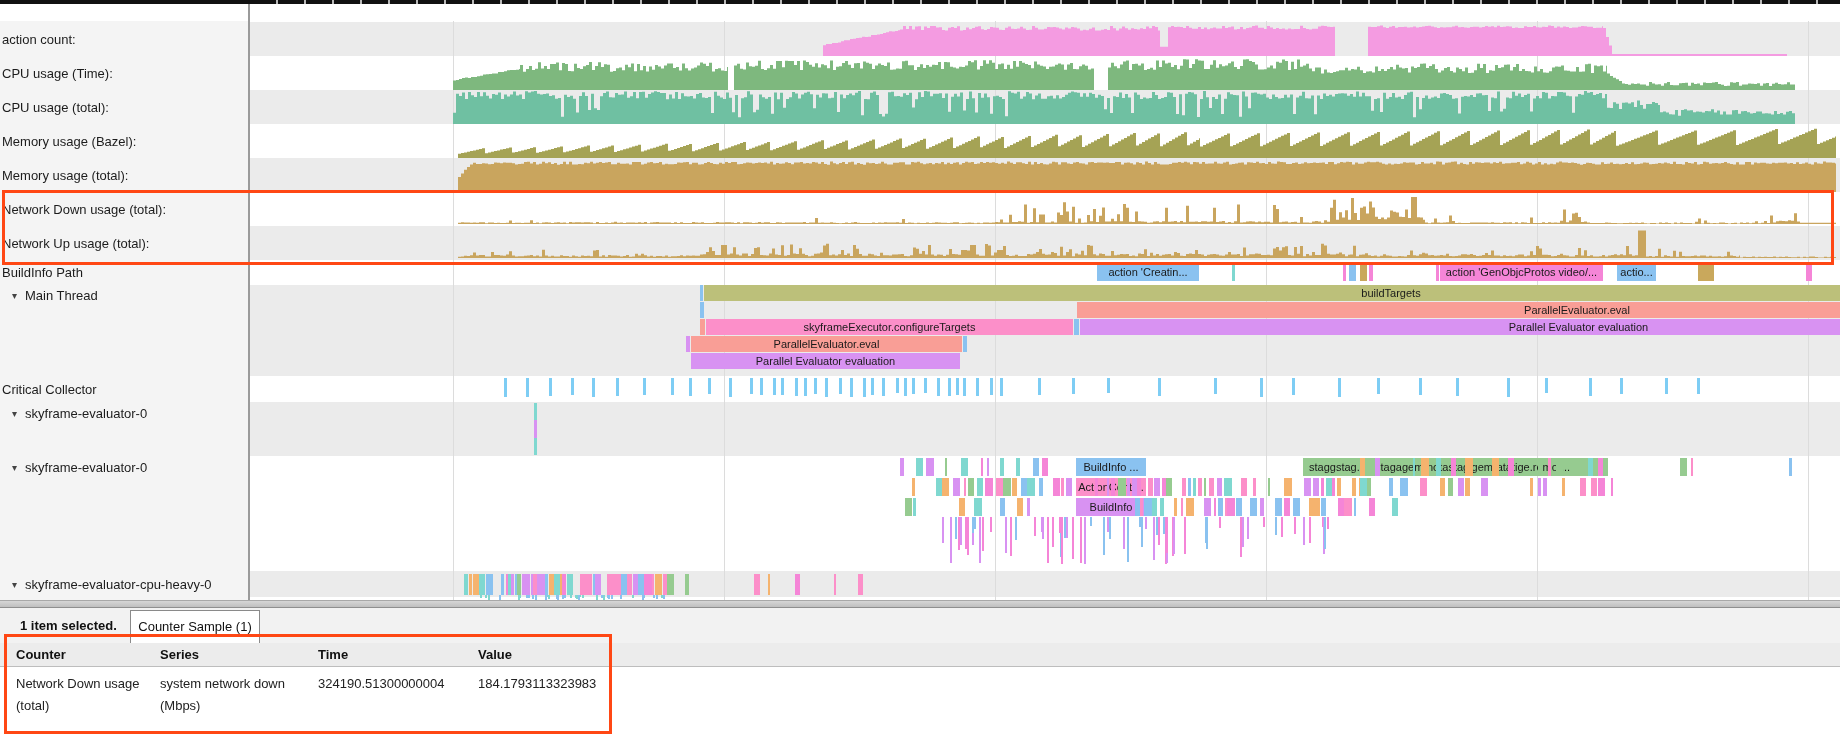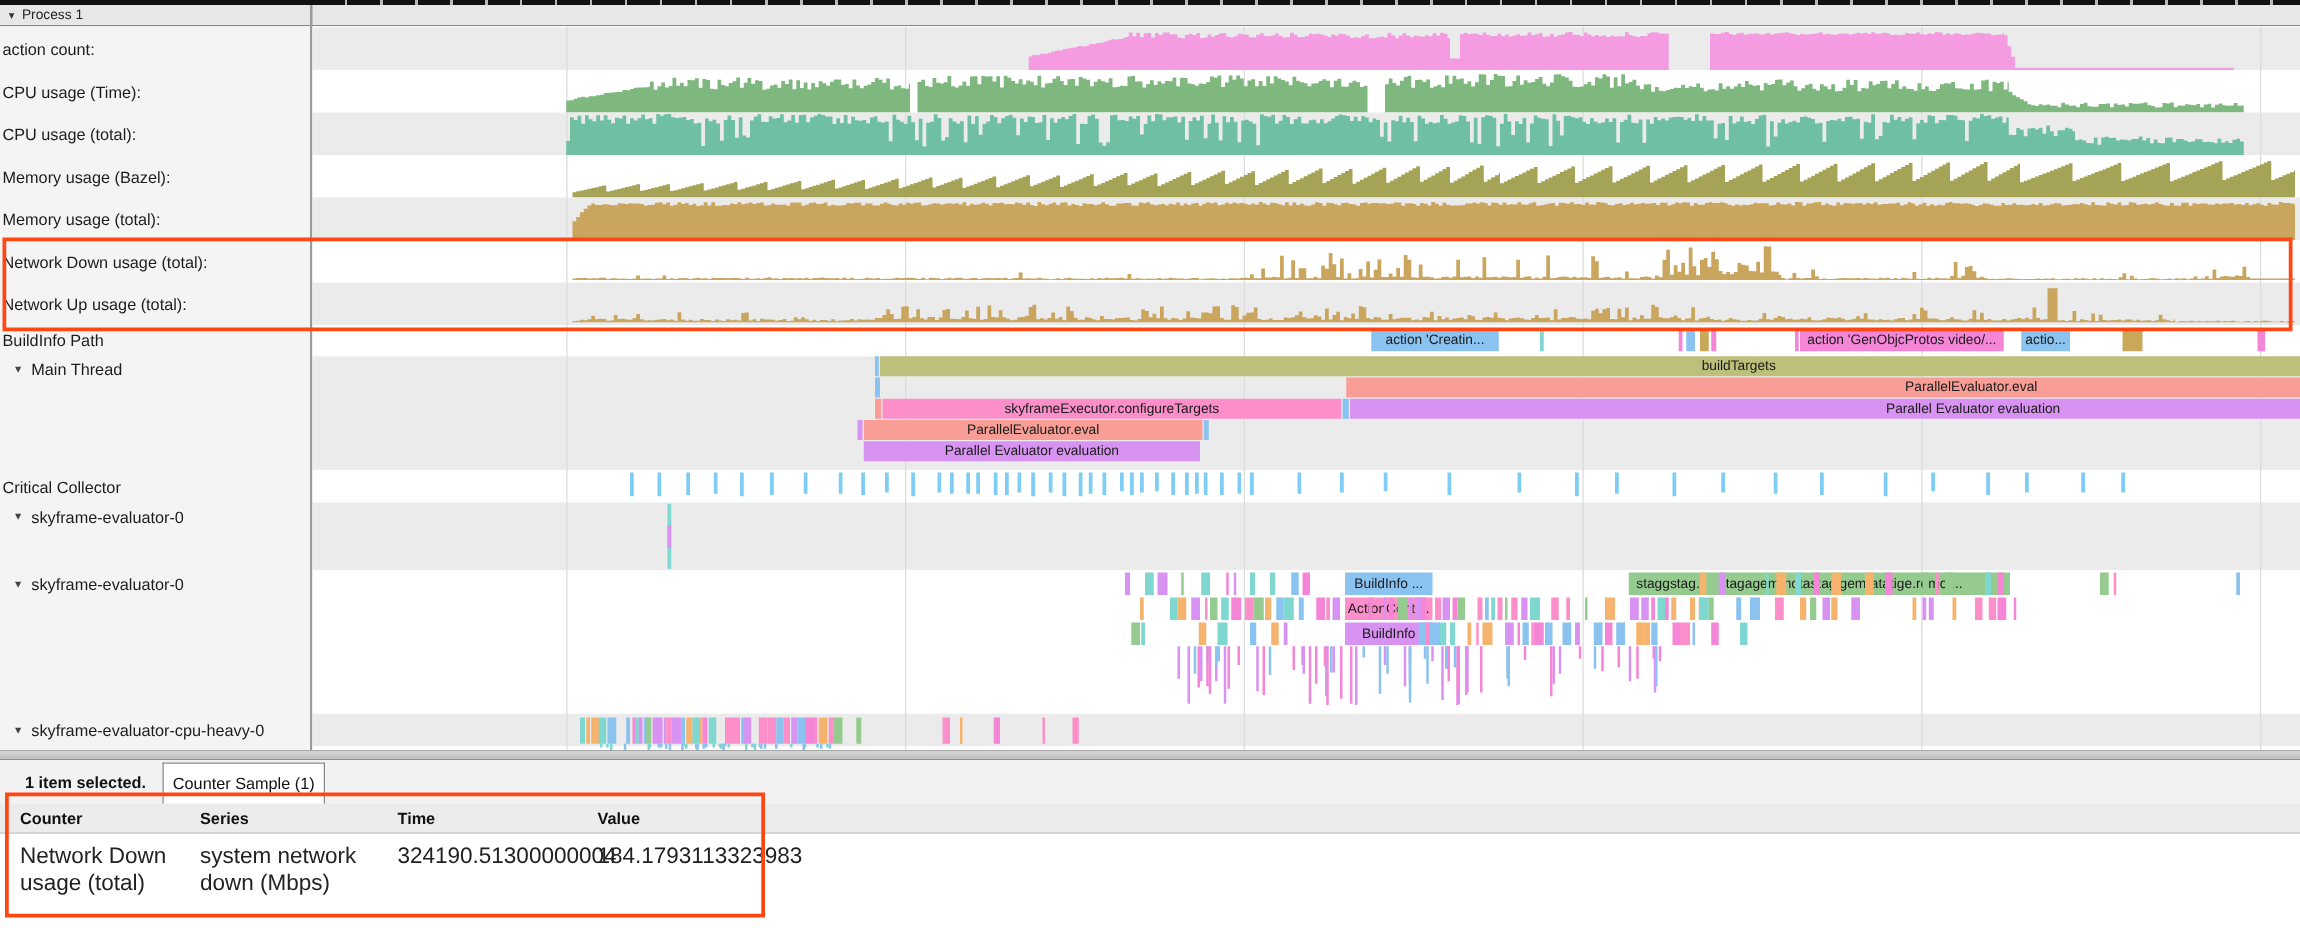--- a/index.html
+++ b/index.html
@@ -28,35 +28,32 @@
     border-top:1px solid #a8a8a8;border-bottom:1px solid #8f8f8f}
   #bottom-panel{left:0;top:608px;width:1840px;height:134px;background:#f2f2f2}
   #status-text{position:absolute;left:20px;top:0;height:35px;line-height:35px;
     font-size:13px;font-weight:bold;color:#111}
   #counter-tab{position:absolute;left:130px;top:2px;width:130px;height:33px;background:#fff;
     border:1px solid #8a8a8a;border-bottom:none;font-size:13px;text-align:center;line-height:32px;color:#111}
   #table-header{position:absolute;left:0;top:35px;width:1840px;height:24px;background:#ececec;
     border-bottom:1px solid #bdbdbd}
   #table-body{position:absolute;left:0;top:59px;width:1840px;height:75px;background:#fff}
   .th{position:absolute;top:0;height:24px;line-height:24px;font-size:13px;font-weight:bold;color:#111}
-  .td{position:absolute;top:6px;font-size:18px;line-height:22px;color:#222}
+  .td{position:absolute;top:6px;font-size:13px;line-height:22px;color:#222}
   .hl-box{position:absolute;border:3px solid #ff4714;pointer-events:none}
   svg{position:absolute;display:block}
 </style>
 </head>
 <body>
 
 <div id="stage">
   <div class="abs" id="ruler">
     <div class="abs" id="ruler-ticks"></div>
   </div>
 
-  <div class="abs" id="process-bar">
-    <span class="arrow">▾</span><span>Process 1</span>
-  </div>
 
   <div class="abs" id="sidebar">
       <div class="side-item" style="position: absolute; left: 0px; top: 1px; width: 248px; height: 34px;">
         <span class="pad">action count:</span>
       </div>
       <div class="side-item" style="position: absolute; left: 0px; top: 35px; width: 248px; height: 34px;">
         <span class="pad">CPU usage (Time):</span>
       </div>
       <div class="side-item" style="position: absolute; left: 0px; top: 69px; width: 248px; height: 34px;">
         <span class="pad">CPU usage (total):</span>

